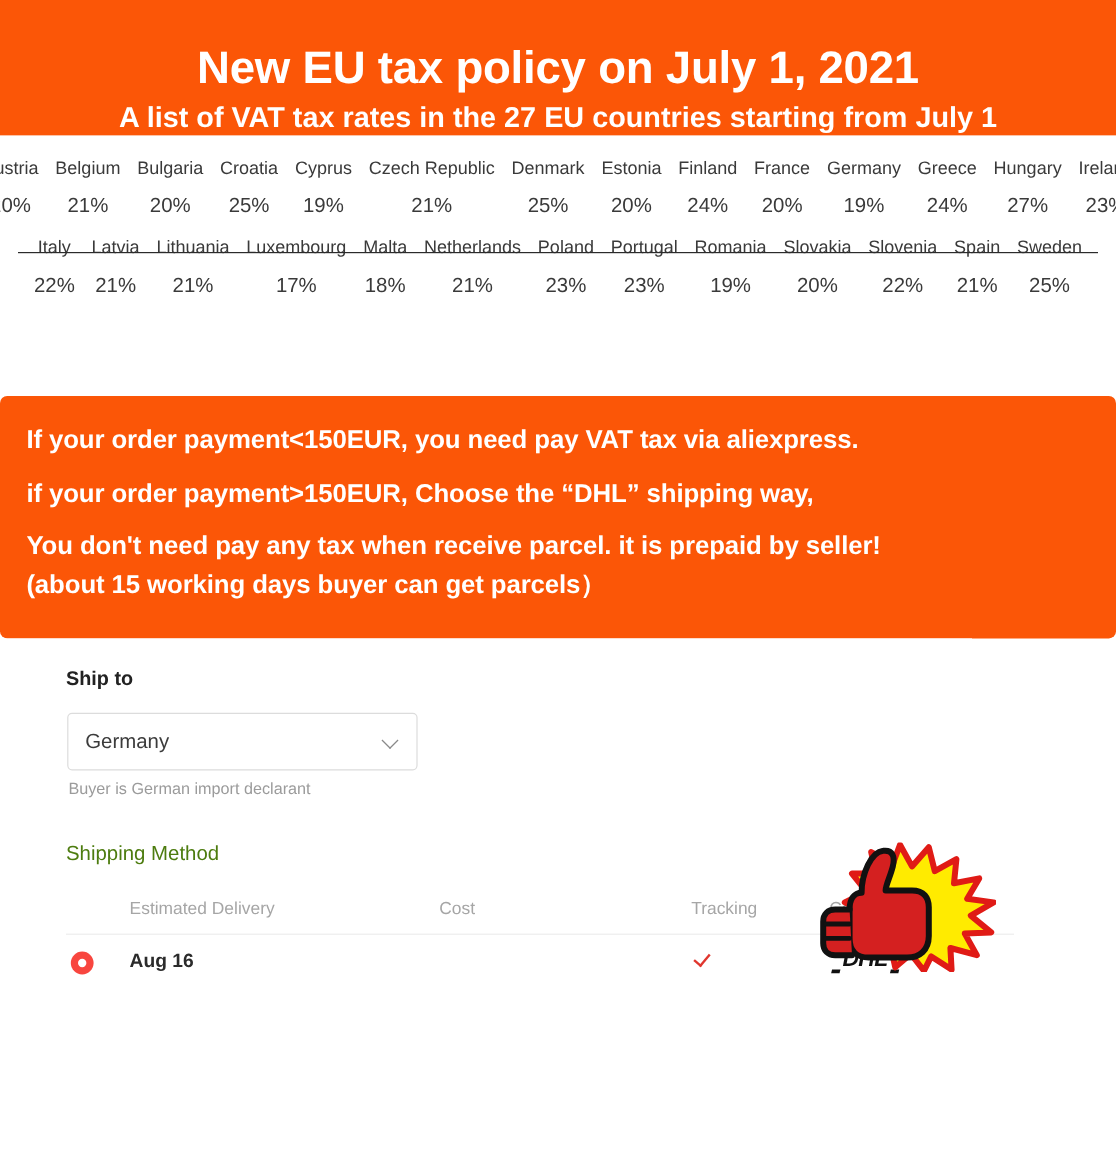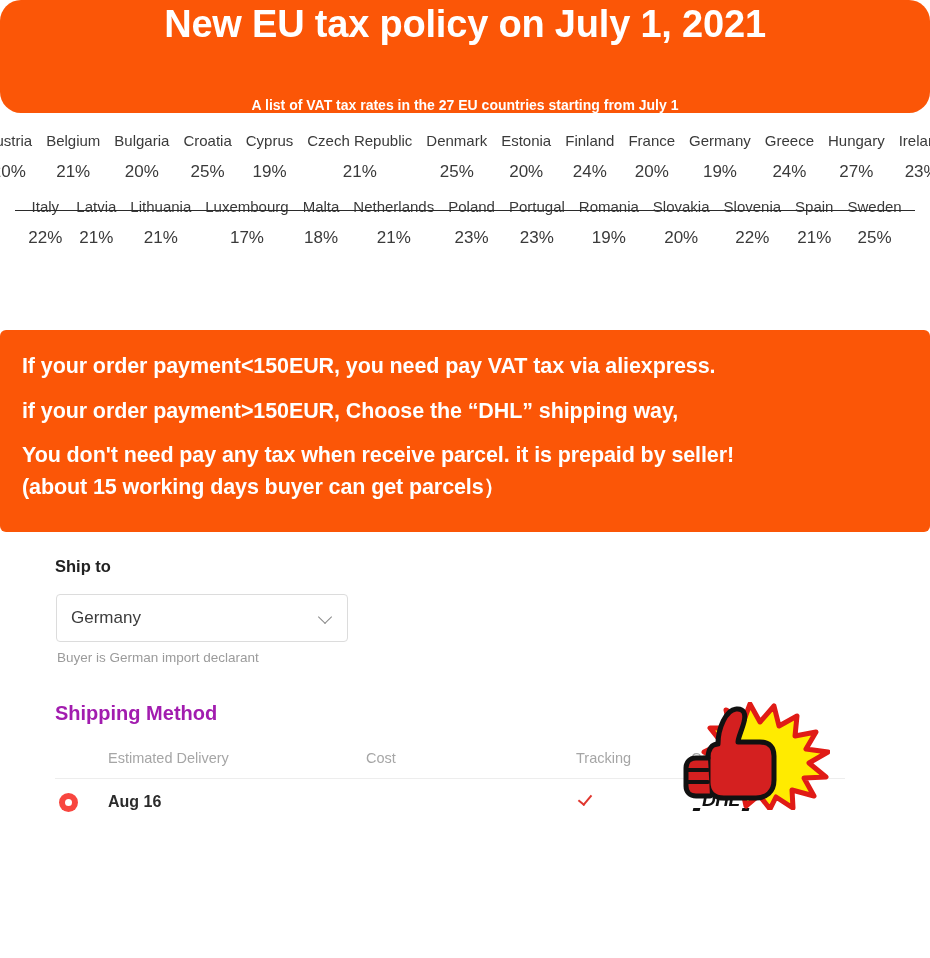--- a/index.html
+++ b/index.html
@@ -24,34 +24,33 @@
     position: absolute;
     left: 0;
     top: 0;
     width: 930px;
     height: 113px;
     background: #fb5607;
     color: #ffffff;
     display: flex;
     flex-direction: column;
     align-items: center;
-    justify-content: space-between;
+    justify-content: flex-end;
     padding-top: 4px;
-    border-radius: 21px;
   }
   .banner-title {
     font-size: 38px;
     font-weight: bold;
     letter-spacing: -0.2px;
     line-height: 1.08;
     text-align: center;
     white-space: nowrap;
   }
   .banner-subtitle {
-    font-size: 14px;
+    font-size: 24px;
     font-weight: bold;
     margin-top: 7px;
     text-align: center;
     white-space: nowrap;
   }
 
   
   .vat-section {
     position: absolute;
     left: 0;
@@ -181,23 +180,23 @@
     left: 57px;
     top: 118px;
     font-size: 13.5px;
     color: #9b9b9b;
   }
 
   .shipping-method-label {
     position: absolute;
     left: 55px;
     top: 170px;
-    font-size: 20px;
-    font-weight: bold;
-    color: #a21caf;
+    font-size: 17px;
+    font-weight: normal;
+    color: #4d7c0f;
   }
 
   .ship-table {
     position: absolute;
     left: 55px;
     top: 205px;
     width: 790px;
   }
   .ship-head {
     display: flex;

